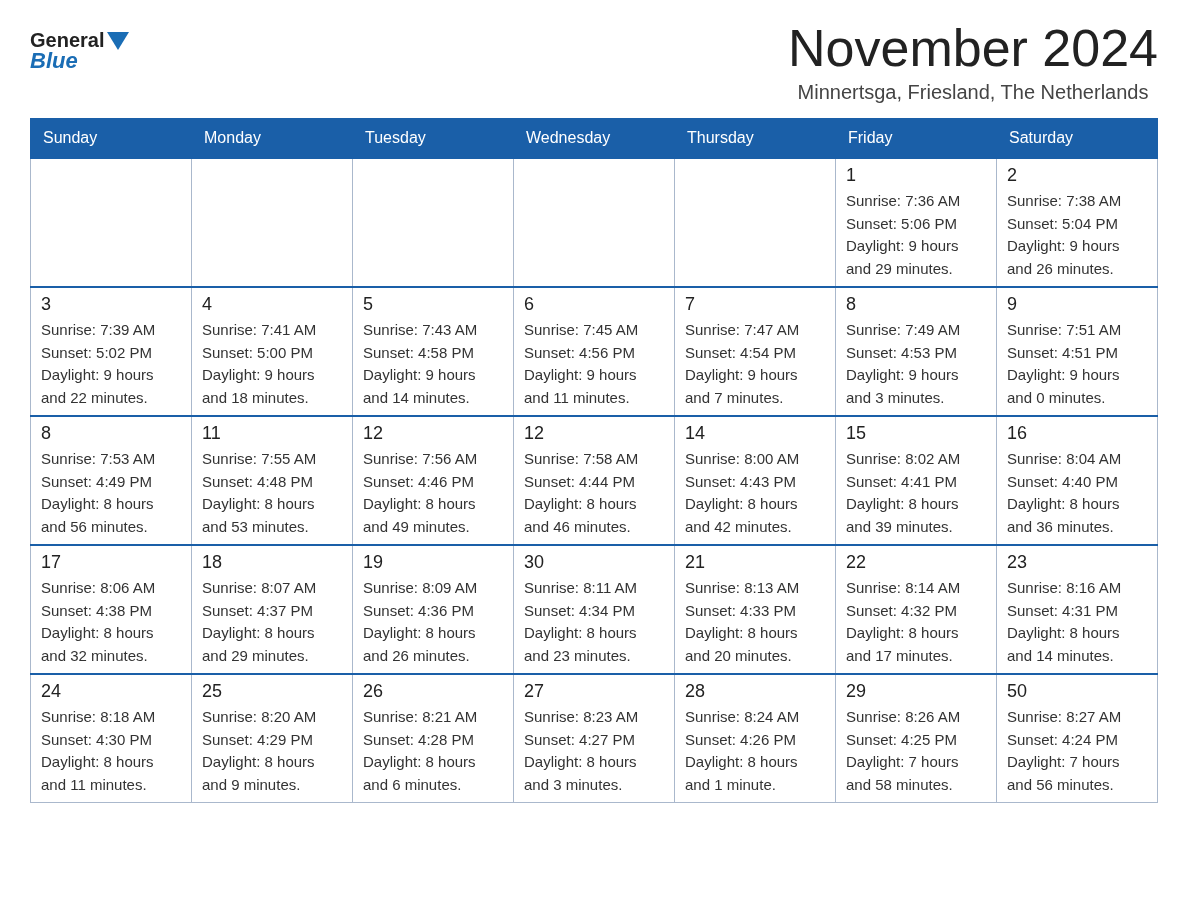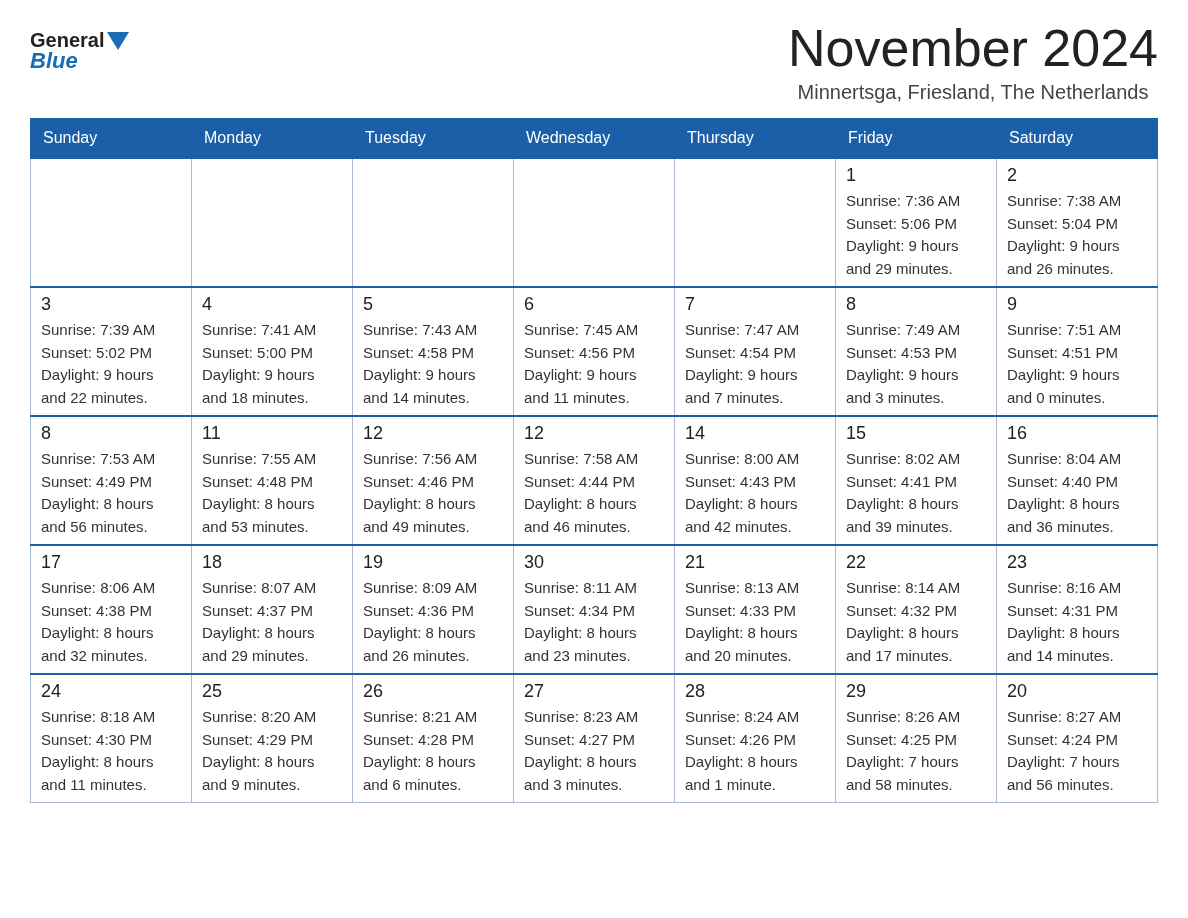--- a/index.html
+++ b/index.html
@@ -247,18 +247,18 @@
         </td>
         <td>
           <div class="day-number">28</div>
           <div class="day-info">Sunrise: 8:24 AM<br>Sunset: 4:26 PM<br>Daylight: 8 hours and 1 minute.</div>
         </td>
         <td>
           <div class="day-number">29</div>
           <div class="day-info">Sunrise: 8:26 AM<br>Sunset: 4:25 PM<br>Daylight: 7 hours and 58 minutes.</div>
         </td>
         <td>
-          <div class="day-number">20</div>
+          <div class="day-number">50</div>
           <div class="day-info">Sunrise: 8:27 AM<br>Sunset: 4:24 PM<br>Daylight: 7 hours and 56 minutes.</div>
         </td>
       </tr>
     </tbody>
 </table>
 
 </body></html>

